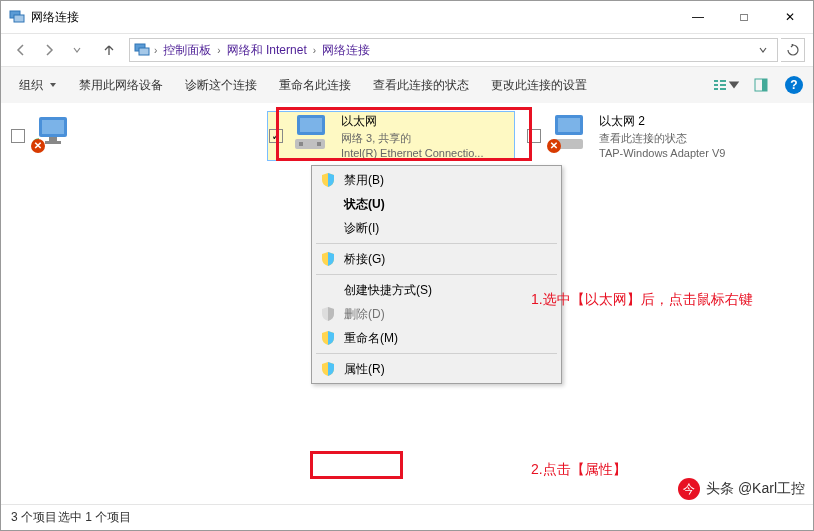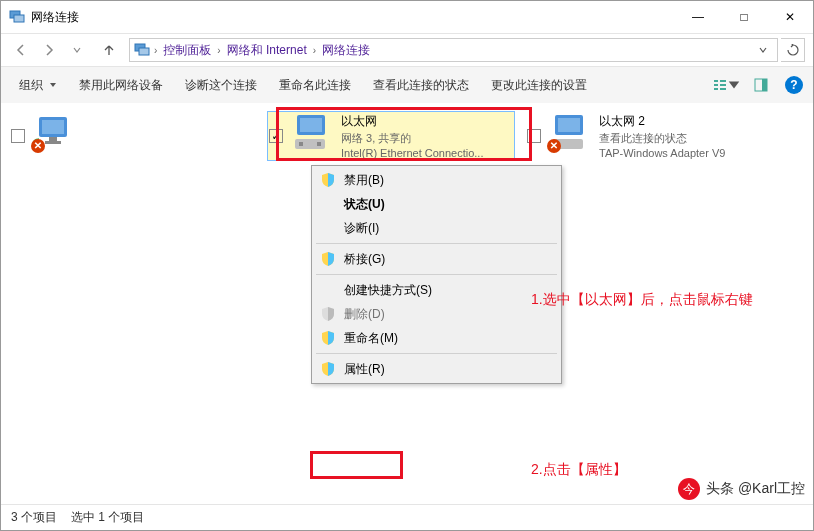--- a/index.html
+++ b/index.html
@@ -50,21 +50,21 @@
     .menu-item { height: 24px; display: flex; align-items: center; padding: 0 8px 0 30px; position: relative; }
     .menu-item.disabled { color: #737373; }
     .menu-item.bold { font-weight: bold; }
     .menu-sep { height: 1px; background: #d0d0d0; margin: 3px 2px; }
     .shield { position: absolute; left: 6px; width: 16px; height: 16px; }
     
     .annotation { position: absolute; color: #e81123; font-size: 14px; }
     .ann1 { left: 530px; top: 188px; }
     .ann2 { left: 530px; top: 358px; }
     
-    .statusbar { position: absolute; bottom: 0; left: 0; right: 0; height: 26px; border-top: 1px solid #e5e5e5; display: flex; align-items: center; padding: 0 10px; gap: 14px; color: #333; }
+    .statusbar { position: absolute; bottom: 0; left: 0; right: 0; height: 26px; border-top: 1px solid #e5e5e5; display: flex; align-items: center; padding: 0 10px; gap: 1px; color: #333; }
     
     .watermark { position: absolute; right: 8px; bottom: 30px; display: flex; align-items: center; gap: 6px; color: #333; font-size: 14px; font-weight: 500; }
     .wm-icon { width: 22px; height: 22px; border-radius: 50%; background: #e81123; color: #fff; display: flex; align-items: center; justify-content: center; font-size: 12px; }
   </style>
 </head>
 <body>
 
 <div class="titlebar">
   <svg class="titlebar-icon" viewBox="0 0 16 16">
       <rect x="1" y="2" width="10" height="7" fill="#5b9bd5" stroke="#2e75b6"></rect>

